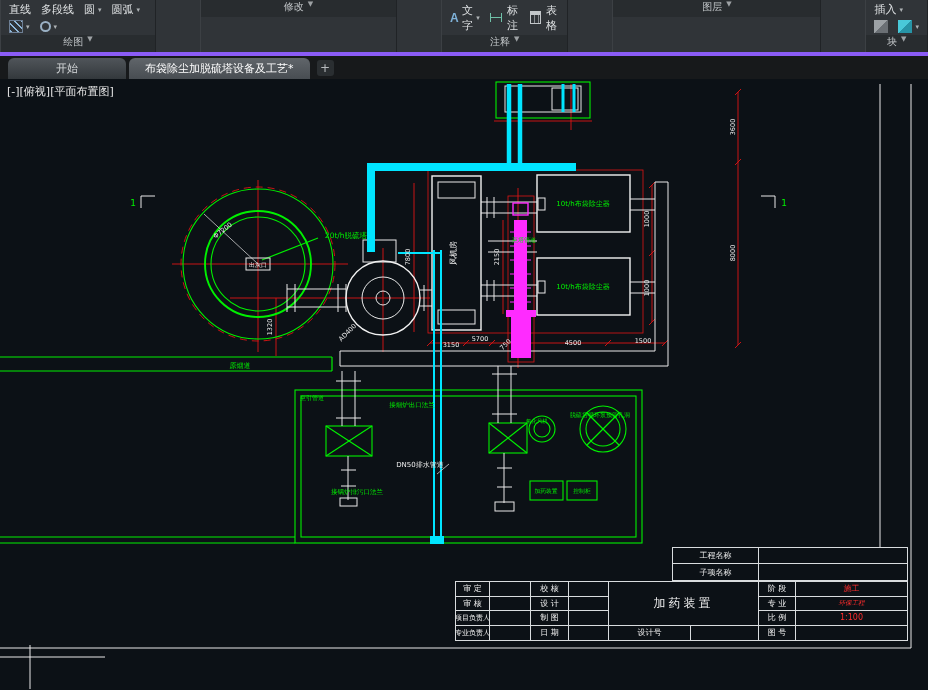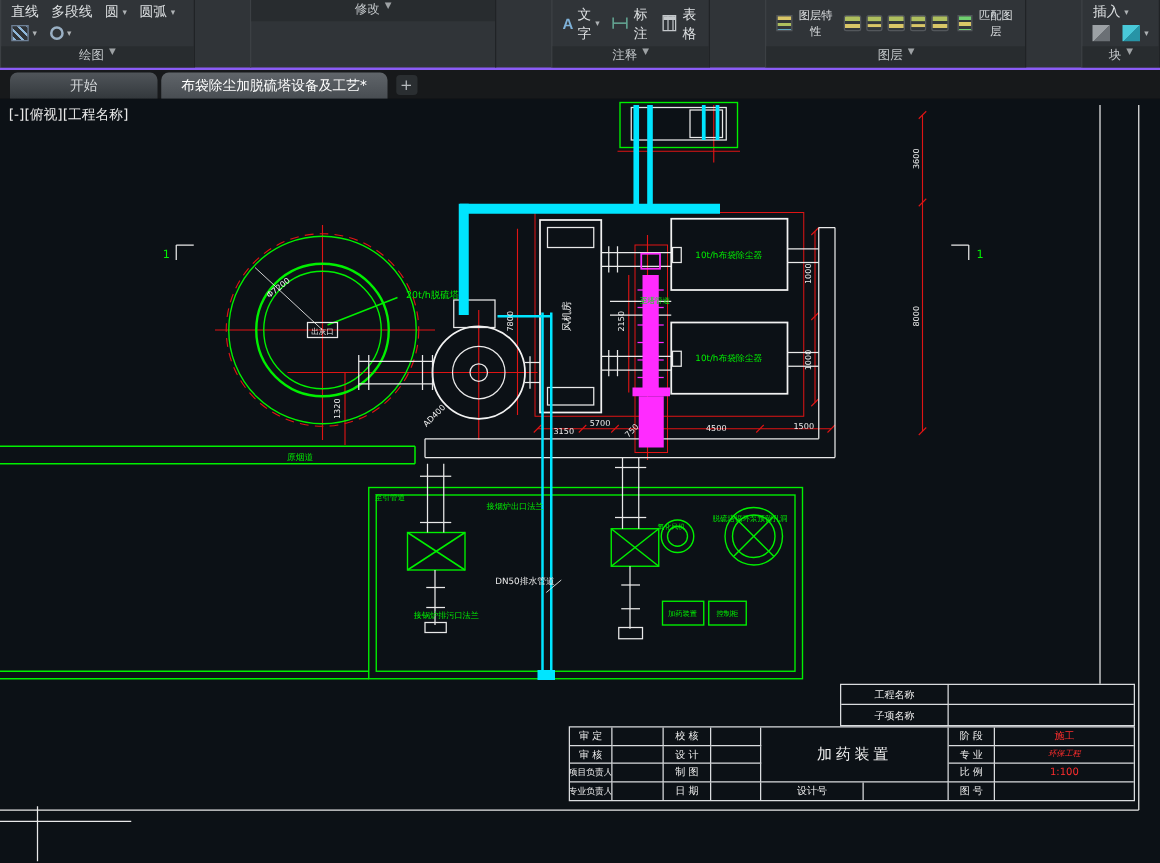--- a/index.html
+++ b/index.html
@@ -1,21 +1,21 @@
 <!DOCTYPE html>
 <html><head>
 <meta charset="utf-8">
 <style>
   * { box-sizing: border-box; margin: 0; padding: 0; }
   html,body { width:928px; height:690px; overflow:hidden; background:#0c1116;
     font-family:"DejaVu Sans","Liberation Sans",sans-serif; }
   .app { width:928px; height:690px; display:flex; flex-direction:column; }
 
   
-  .ribbon { height:56px; background:#303438; display:flex; flex:0 0 56px; border-bottom:2px solid #8b5cf6;gap:44px; }
+  .ribbon { height:56px; background:#303438; display:flex; flex:0 0 56px; border-bottom:4px solid #8b5cf6;gap:44px; }
   .panel { display:flex; flex-direction:column; border-right:1px solid #202326; border-left:1px solid #3c4044; }
   .ptools { flex:1; display:flex; flex-direction:column; justify-content:flex-start; padding:1px 5px; gap:1px; }
   .trow { display:flex; align-items:center; gap:4px; }
   .tbtn { background:transparent; border:none; color:#dde0e2; font-size:11px; display:flex; align-items:center; gap:3px; padding:1px 3px; cursor:default; }
   .arr { font-size:7px; color:#aeb2b5; }
   .ptitle { height:17px; background:#282c2f; color:#c3c7ca; font-size:10px; display:flex; align-items:flex-start; justify-content:center; gap:4px; }
   .tri { font-size:7px; color:#9da1a4; }
   .icbox { width:14px; height:13px; display:inline-block; }
   .ic-hatch { border:1px solid #6d7f95; background:repeating-linear-gradient(45deg,#8fb7d9 0 2px,transparent 2px 5px); }
   .ic-circle2 { width:11px; height:11px; border:2px solid #9ab0c4; border-radius:50%; }
@@ -142,37 +142,20 @@
             </button>
         </div>
       </div>
       <div class="ptitle">
           <span>注释</span>
           <span class="tri">▼</span>
         </div>
     </div>
 
     <div class="panel" style="width:255px">
-      <div class="ptools" style="justify-content:center">
-        <div class="trow">
-          <button class="tbtn">
-              <span class="icbox ic-layerprops"></span>
-              <span style="font-size:9px">图层特性</span>
-            </button>
-          <span class="lic"></span>
-          <span class="lic"></span>
-          <span class="lic"></span>
-          <span class="lic"></span>
-          <span class="lic"></span>
-          <button class="tbtn">
-              <span class="icbox ic-match"></span>
-              <span style="font-size:9px">匹配图层</span>
-            </button>
-        </div>
-      </div>
       <div class="ptitle">
           <span>图层</span>
           <span class="tri">▼</span>
         </div>
     </div>
 
     <div class="panel" style="flex:1">
       <div class="ptools">
         <div class="trow">
           <button class="tbtn">
@@ -203,21 +186,21 @@
       </div>
     <div class="tab tab-active">
         <span>布袋除尘加脱硫塔设备及工艺*</span>
       </div>
     <div class="tab-add">
         <span>+</span>
       </div>
   </div>
 
   <div class="canvas">
-    <div class="vp">[-][俯视][工程名称]</div>
+    <div class="vp">[-][俯视][平面布置图]</div>
 
     <svg width="928" height="611" viewBox="0 79 928 611">
 
       <g>
         <line x1="880" y1="84" x2="880" y2="547" class="w"></line>
         <line x1="911" y1="84" x2="911" y2="648" class="w"></line>
         <line x1="0" y1="648" x2="911" y2="648" class="w"></line>
         <line x1="30" y1="645" x2="30" y2="689" class="w"></line>
         <line x1="0" y1="657" x2="105" y2="657" class="w"></line>
       </g>

